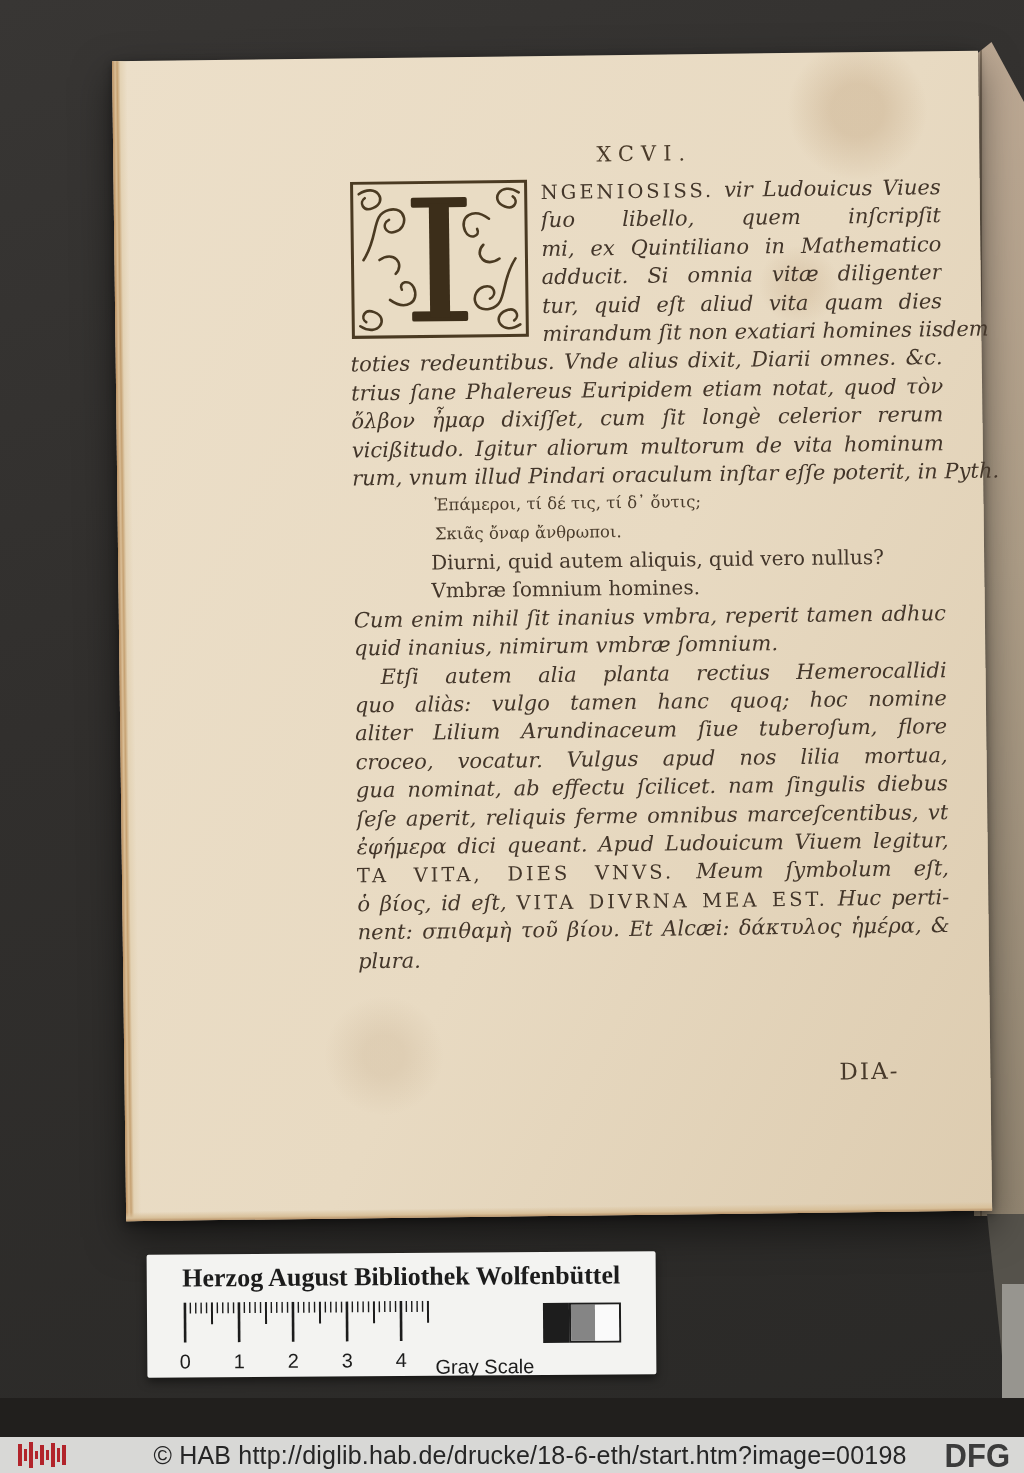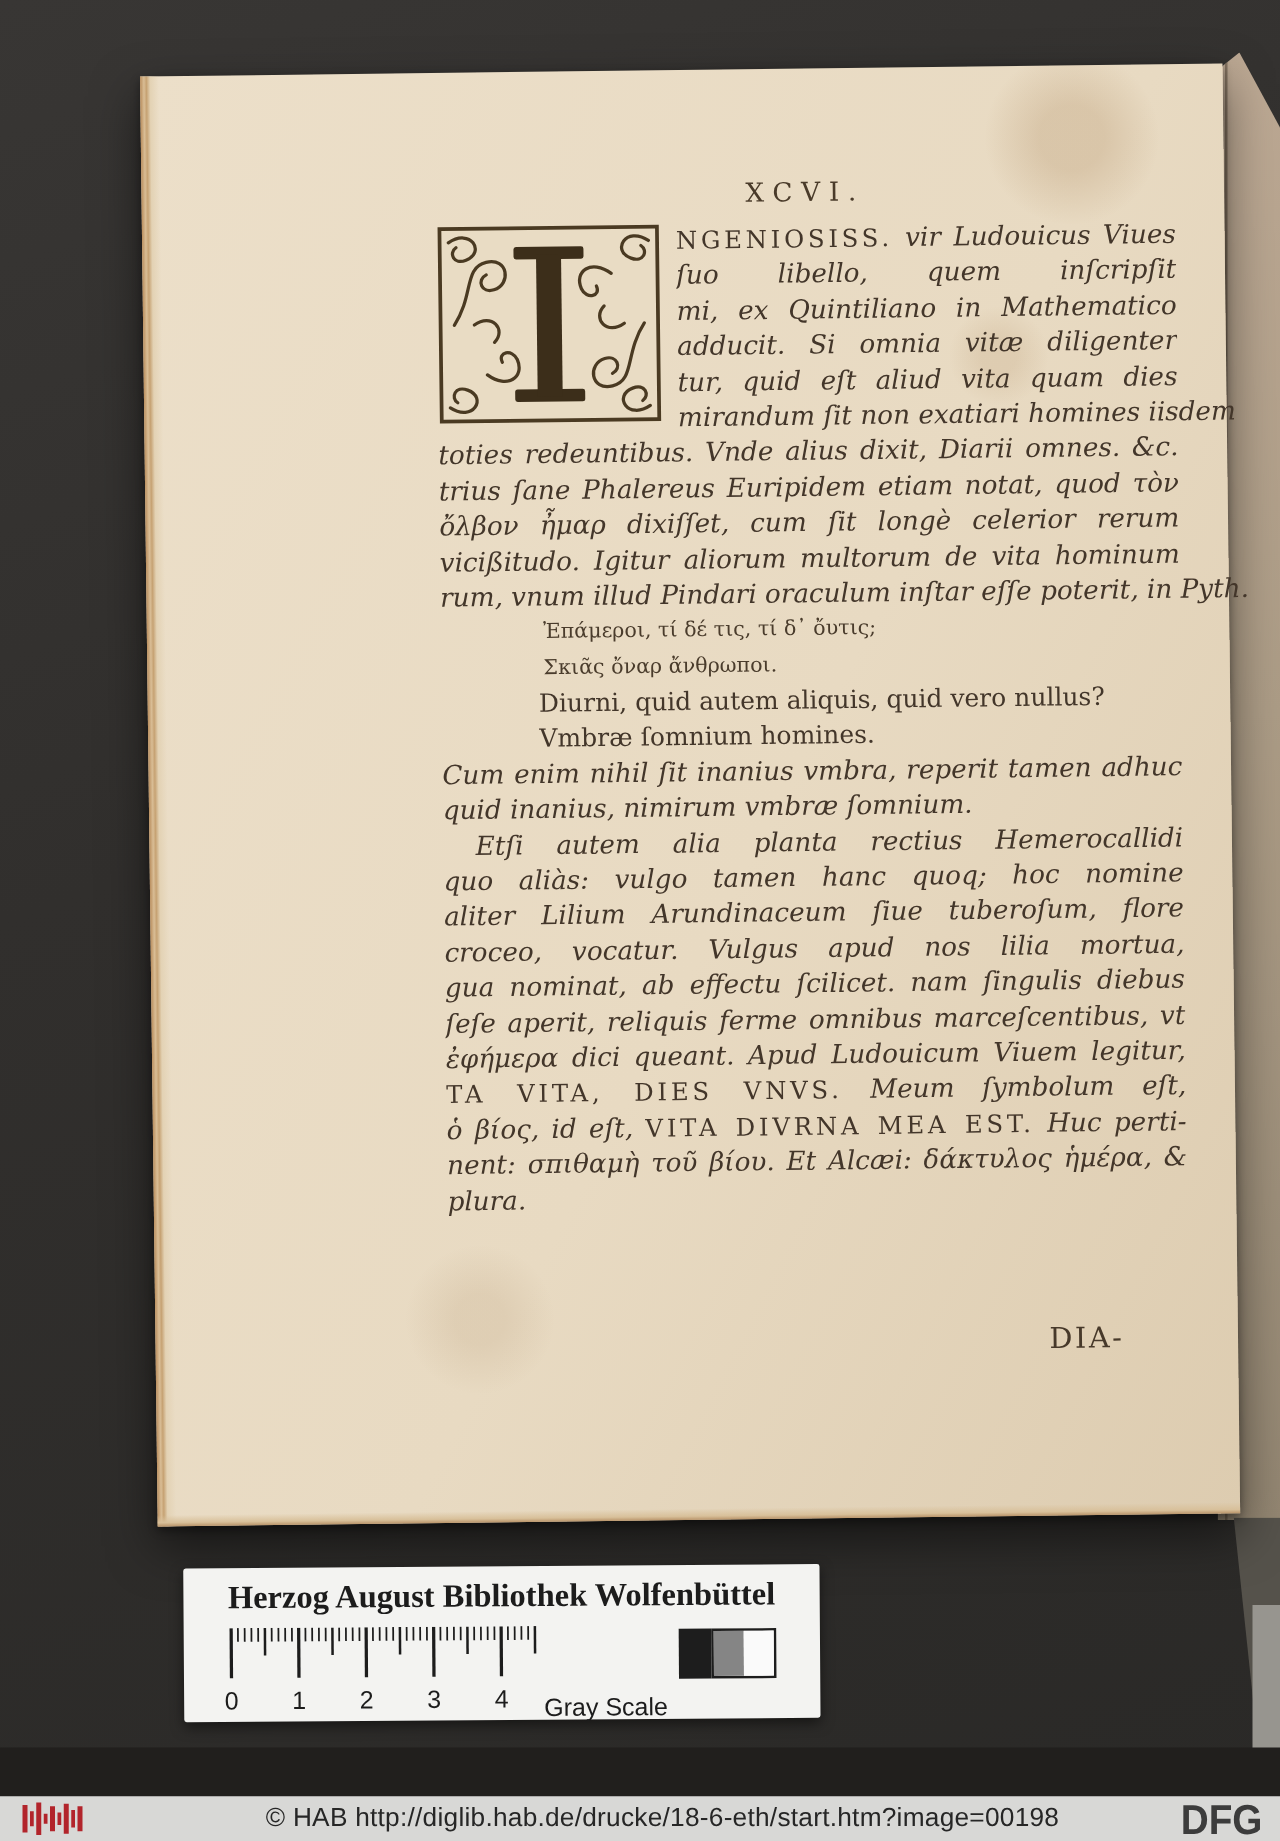--- a/index.html
+++ b/index.html
@@ -84,21 +84,21 @@
   .patch-white{width:50%;height:100%;background:#fafafa;}
 
   
   .footer{
     position:absolute;left:0;top:1437px;width:1024px;height:36px;
     background:#d8d8d6;display:flex;align-items:center;
     font-family:"Liberation Sans", sans-serif;
   }
   .hab-logo{position:absolute;left:16px;top:3px;}
   .copyright{
-    width:100%;text-align:center;font-size:21px;color:#262626;letter-spacing:.2px;padding-left:36px;
+    width:100%;text-align:center;font-size:25px;color:#262626;letter-spacing:.2px;padding-left:36px;
   }
   .dfg{
     position:absolute;right:14px;top:0px;font-size:31px;font-weight:800;
     color:#3c3c3c;letter-spacing:0px;transform:scaleY(1.08);transform-origin:top;
     font-family:"Liberation Sans", sans-serif;
   }
 </style>
 </head>
 <body>
 

